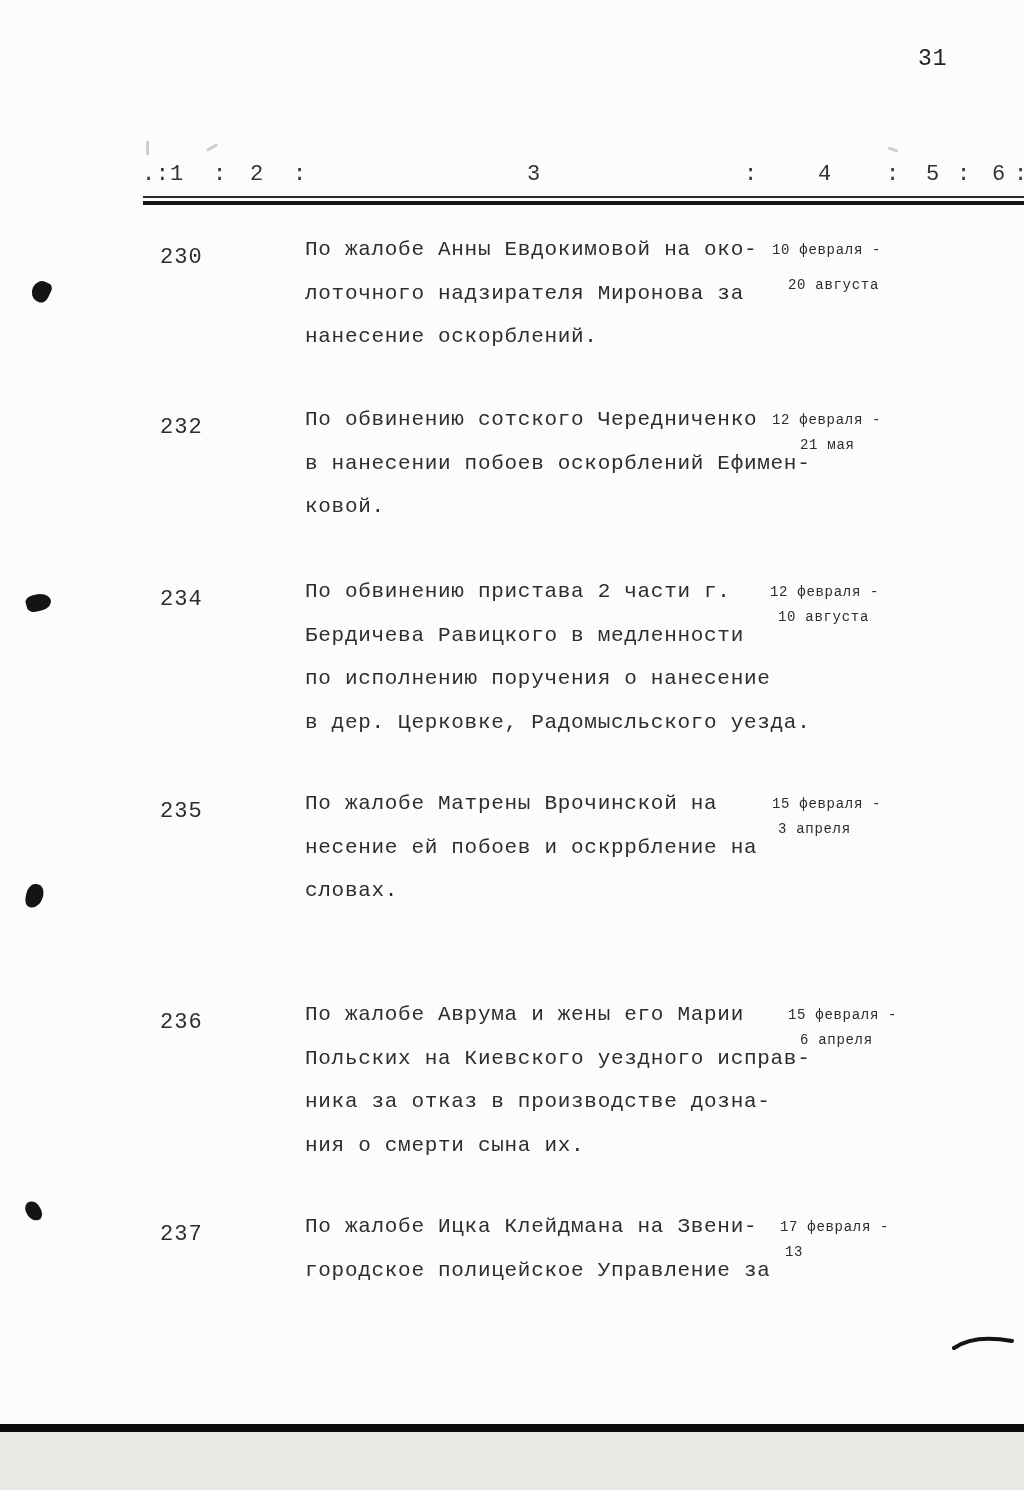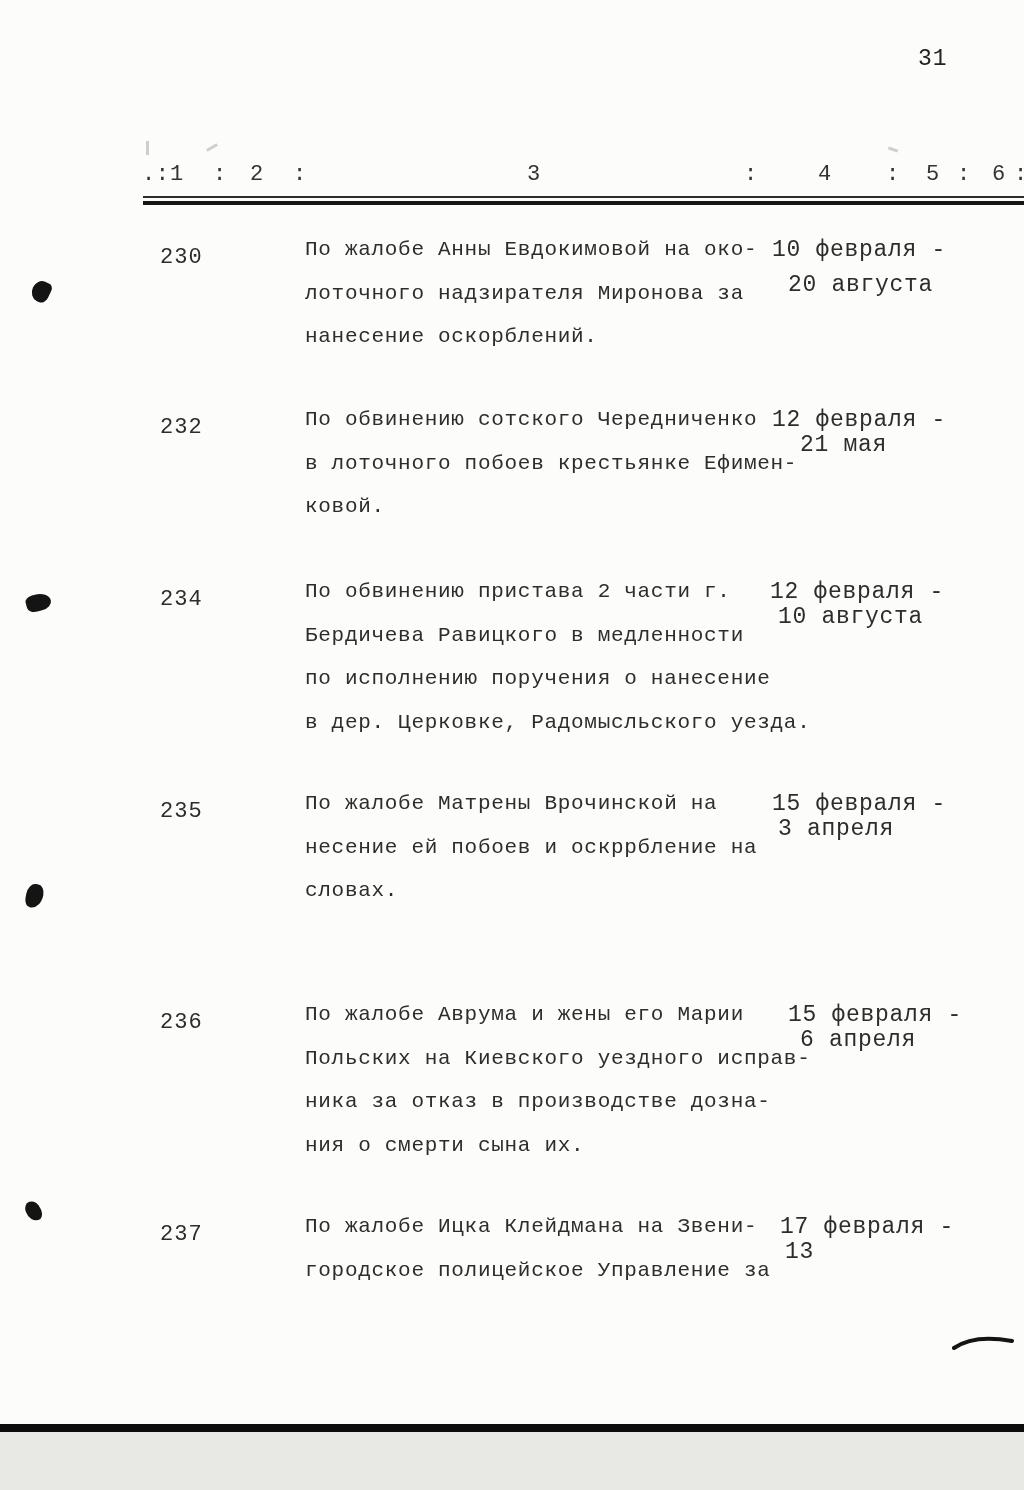--- a/index.html
+++ b/index.html
@@ -17,21 +17,21 @@
   .page-num{top:46px;left:918px;font-size:23px;letter-spacing:1px;color:#222;}
   
   .rk{position:absolute;top:162px;font-size:22px;letter-spacing:.5px;color:#333;white-space:nowrap;}
   .rule-thin{position:absolute;left:143px;right:0;top:196px;height:2px;background:#2a2a2a;}
   .rule-thick{position:absolute;left:143px;right:0;top:201px;height:4px;background:#151515;}
   
   .entry{position:absolute;left:0;width:1024px;}
   .num{position:absolute;left:160px;top:7px;font-size:22px;letter-spacing:1px;}
   .desc{position:absolute;left:305px;top:0;width:530px;font-size:21px;letter-spacing:.7px;}
   .desc .line{height:43.5px;line-height:24px;white-space:nowrap;}
-  .dates{position:absolute;top:0;font-size:23px;letter-spacing:.7px;line-height:24px;}
+  .dates{position:absolute;top:0;font-size:14px;letter-spacing:.7px;line-height:24px;}
   .dates .d1{white-space:nowrap;}
   .dates .d2{white-space:nowrap;margin-top:1px;}
   
   .blob{position:absolute;background:#141414;}
   .b1{left:32px;top:281px;width:18px;height:21px;border-radius:65% 35% 50% 70%;transform:rotate(25deg);}
   .b2{left:26px;top:594px;width:25px;height:17px;border-radius:40% 70% 55% 45%;transform:rotate(-15deg);}
   .b3{left:26px;top:884px;width:17px;height:24px;border-radius:55% 45% 70% 40%;transform:rotate(10deg);}
   .b4{left:26px;top:1201px;width:15px;height:20px;border-radius:45% 60% 40% 65%;transform:rotate(-20deg);}
   
   .pencil{position:absolute;opacity:.35;background:#777;}
@@ -82,21 +82,21 @@
     <div class="dates" style="left:772px">
       <div class="d1">10 февраля -</div>
       <div class="d2" style="margin-left:16px;margin-top:11px">20 августа</div>
     </div>
   </div>
 
   <div class="entry" style="top:408px">
     <div class="num">232</div>
     <div class="desc">
       <div class="line">По обвинению сотского Чередниченко</div>
-      <div class="line">в лоточного побоев крестьянке Ефимен-</div>
+      <div class="line">в нанесении побоев оскорблений Ефимен-</div>
       <div class="line">ковой.</div>
     </div>
     <div class="dates" style="left:772px">
       <div class="d1">12 февраля -</div>
       <div class="d2" style="margin-left:28px">21 мая</div>
     </div>
   </div>
 
   <div class="entry" style="top:580px">
     <div class="num">234</div>

